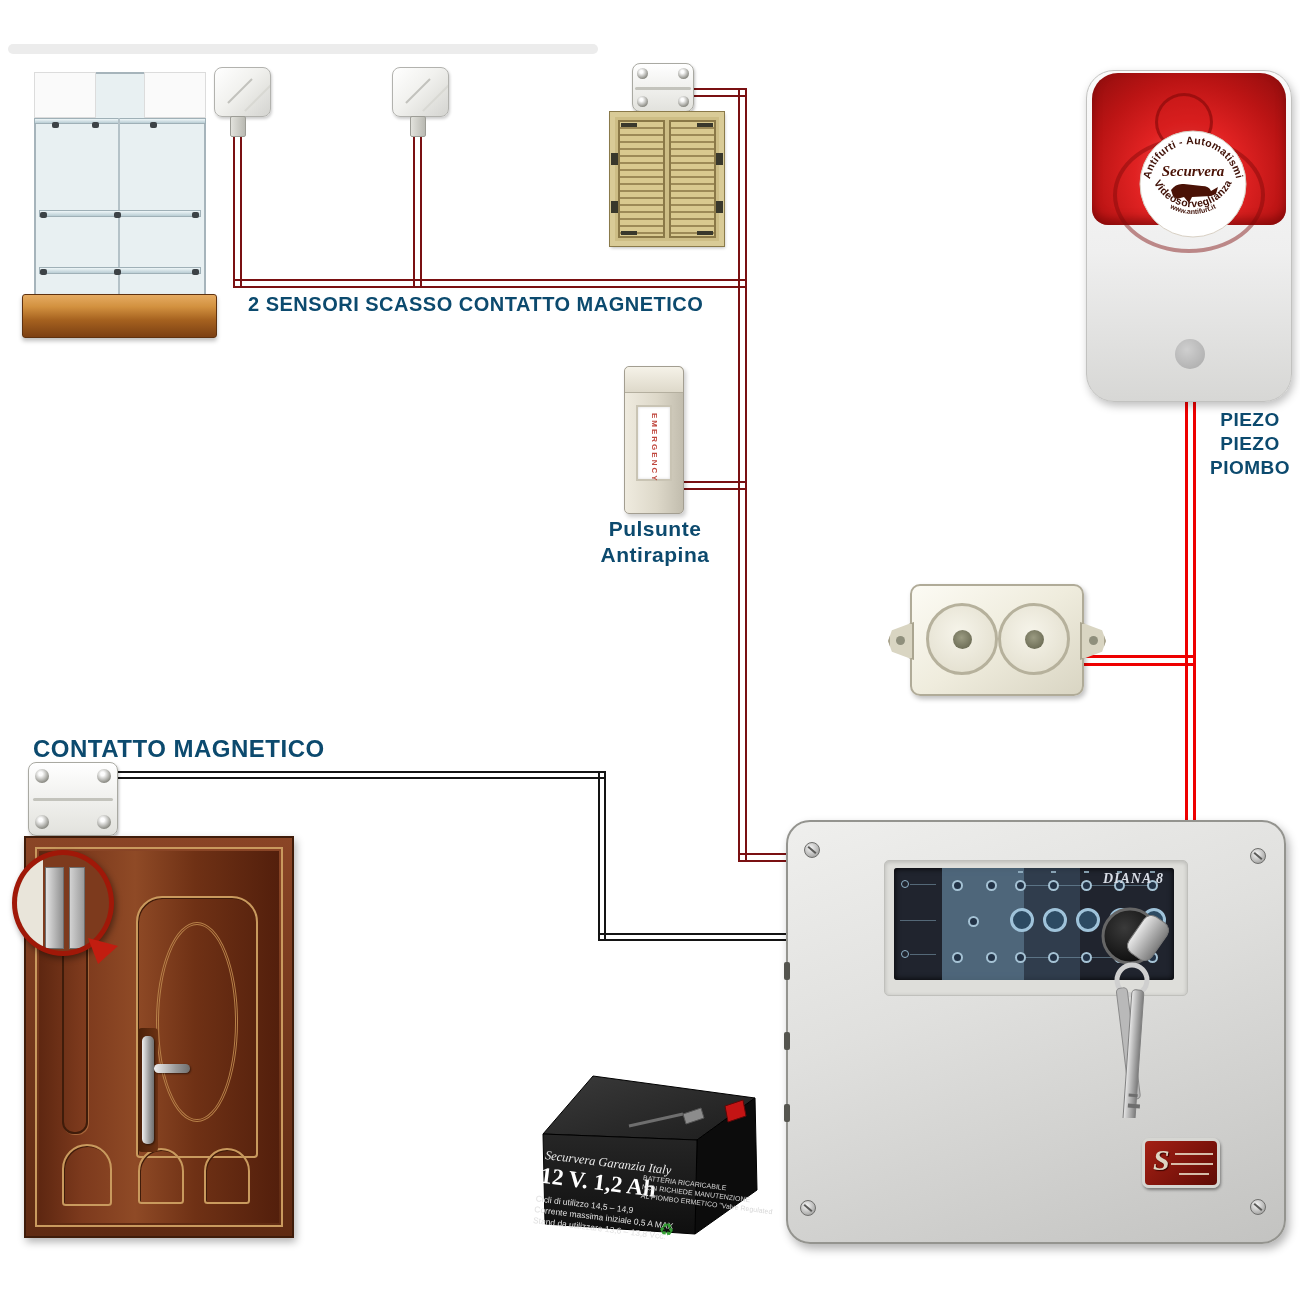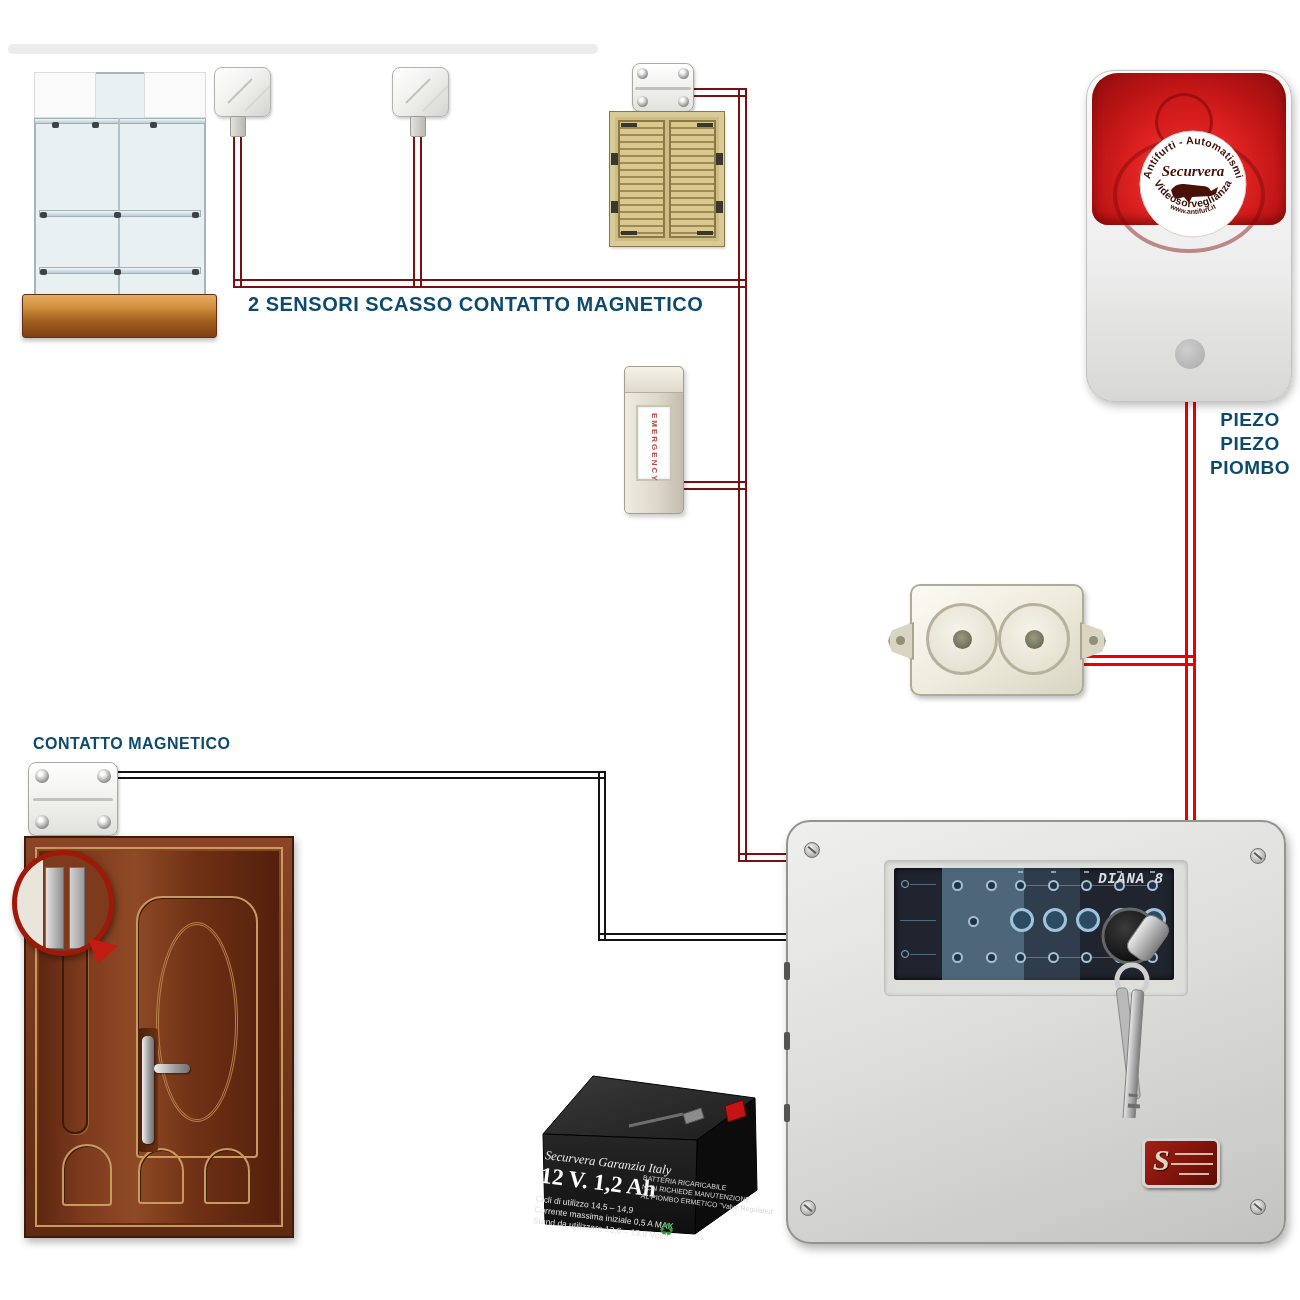--- a/index.html
+++ b/index.html
@@ -97,21 +97,21 @@
   .recess{position:absolute;background:#dededa;border:1px solid #c0c0bc;border-radius:5px;
           box-shadow:inset 0 1px 4px rgba(0,0,0,.18);}
   .keypad{position:absolute;background:#20242e;border-radius:3px;box-shadow:inset 0 0 6px #000;overflow:hidden;}
   .kp-strip{position:absolute;top:0;bottom:0;}
   .led{position:absolute;border-radius:50%;}
   .led.s{width:11px;height:11px;border:2px solid #a5c2d4;background:#223246;}
   .led.l{width:24px;height:24px;border:3px solid #9fc3da;background:#2c4a62;}
   .kp-line{position:absolute;height:1px;background:#7fa0b4;opacity:.55;}
   .kp-dash{position:absolute;width:5px;height:2px;background:#9dbccd;opacity:.8;}
   .kp-glyph{position:absolute;width:8px;height:8px;border:1.5px solid #8fb3c9;border-radius:50%;}
-  .panel-model{position:absolute;font-family:Liberation Mono, monospace;font-style:italic;font-weight:bold;
+  .panel-model{position:absolute;font-family:Liberation Serif, serif;font-style:italic;font-weight:bold;
                font-size:14px;color:#d9dee7;letter-spacing:1px;}
   .sbadge{position:absolute;width:78px;height:50px;border-radius:7px;border:3px solid #d6d6d2;
           background:linear-gradient(135deg,#a32014 0%,#7c130b 60%,#5e0c06 100%);
           box-shadow:1px 2px 3px rgba(0,0,0,.4);overflow:hidden;}
   .sbadge .s-init{position:absolute;left:8px;top:2px;font-family:"Liberation Serif",serif;font-style:italic;
                   font-weight:bold;font-size:30px;color:#ded5c2;text-shadow:1px 1px 1px #3a0500;}
   .sbadge .scrib{position:absolute;height:2px;background:#e6d9c4;opacity:.85;}
   .side-tab{position:absolute;width:6px;height:18px;background:#55554f;border-radius:2px;}
 
   
@@ -207,20 +207,24 @@
     <div class="hingemark" style="right:-4px;bottom:28px;width:7px;height:12px;"></div>
   </div>
 
   <div class="lbl" style="left:248px;top:293px;font-size:20px;">2 SENSORI SCASSO CONTATTO MAGNETICO</div>
 
   <div class="pulsante" style="left:624px;top:366px;">
     <div class="cap"></div>
     <div class="face">
       <div class="etext">EMERGENCY</div>
     </div>
+  </div>
+  <div class="lbl" style="left:560px;top:516px;width:190px;font-size:21px;text-align:center;line-height:26px;">
+    <div>Pulsunte</div>
+    <div>Antirapina</div>
   </div>
 
   <div class="siren" style="left:1086px;top:70px;">
     <div class="lens"></div>
     <div class="lens-btn"></div>
     <div class="lens-ring"></div>
     <svg style="position:absolute;left:52px;top:59px;" width="108" height="108" viewBox="0 0 108 108">
       <defs>
         <path id="arcTop" d="M 10,58 A 44,44 0 0 1 98,58"></path>
         <path id="arcBot" d="M 14,50 A 43,43 0 0 0 94,50"></path>
@@ -251,21 +255,21 @@
     <div class="ear" style="left:-24px;top:36px;clip-path:polygon(100% 0,100% 100%,15% 78%,0 50%,15% 22%);"></div>
     <div class="earhole" style="left:-16px;top:50px;"></div>
     <div class="ear" style="right:-24px;top:36px;clip-path:polygon(0 0,0 100%,85% 78%,100% 50%,85% 22%);"></div>
     <div class="earhole" style="right:-16px;top:50px;"></div>
     <div class="disc" style="left:14px;top:17px;"></div>
     <div class="disc" style="left:86px;top:17px;"></div>
     <div class="hole" style="left:41px;top:44px;"></div>
     <div class="hole" style="left:113px;top:44px;"></div>
   </div>
 
-  <div class="lbl" style="left:33px;top:735px;font-size:16px;">CONTATTO MAGNETICO</div>
+  <div class="lbl" style="left:33px;top:735px;font-size:24px;">CONTATTO MAGNETICO</div>
   <div class="magcontact" style="left:28px;top:762px;width:90px;height:74px;">
     <div class="seam"></div>
     <div class="maghole" style="left:6px;top:6px;width:14px;height:14px;"></div>
     <div class="maghole" style="right:6px;top:6px;width:14px;height:14px;"></div>
     <div class="maghole" style="left:6px;bottom:6px;width:14px;height:14px;"></div>
     <div class="maghole" style="right:6px;bottom:6px;width:14px;height:14px;"></div>
   </div>
 
   <div class="door" style="left:24px;top:836px;">
     <div class="inner-edge"></div>

